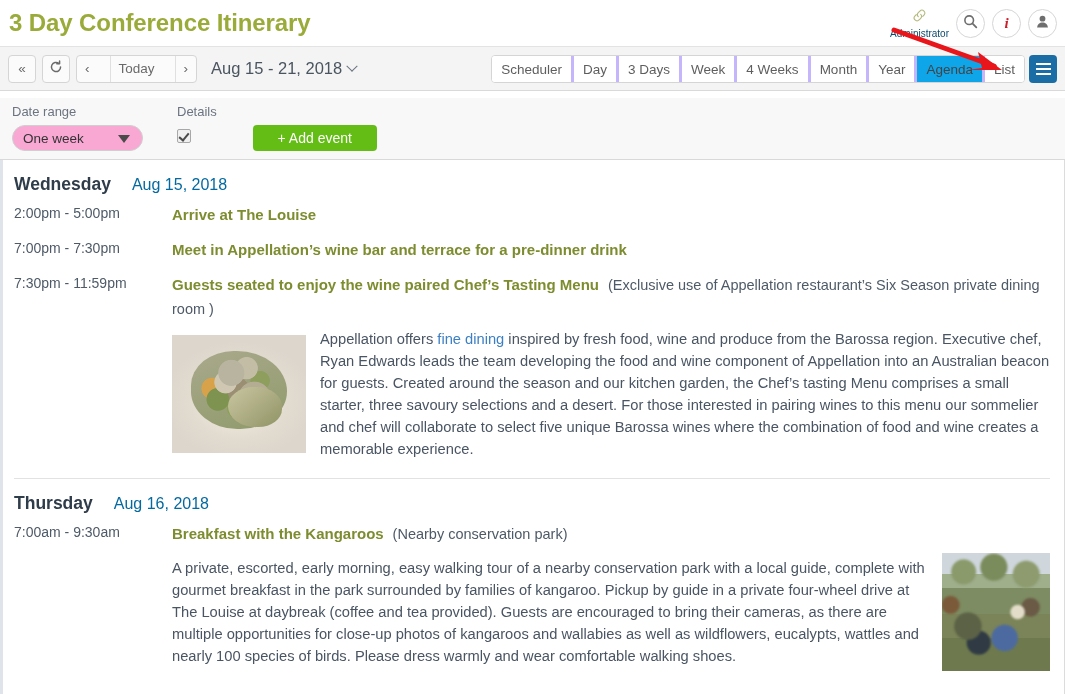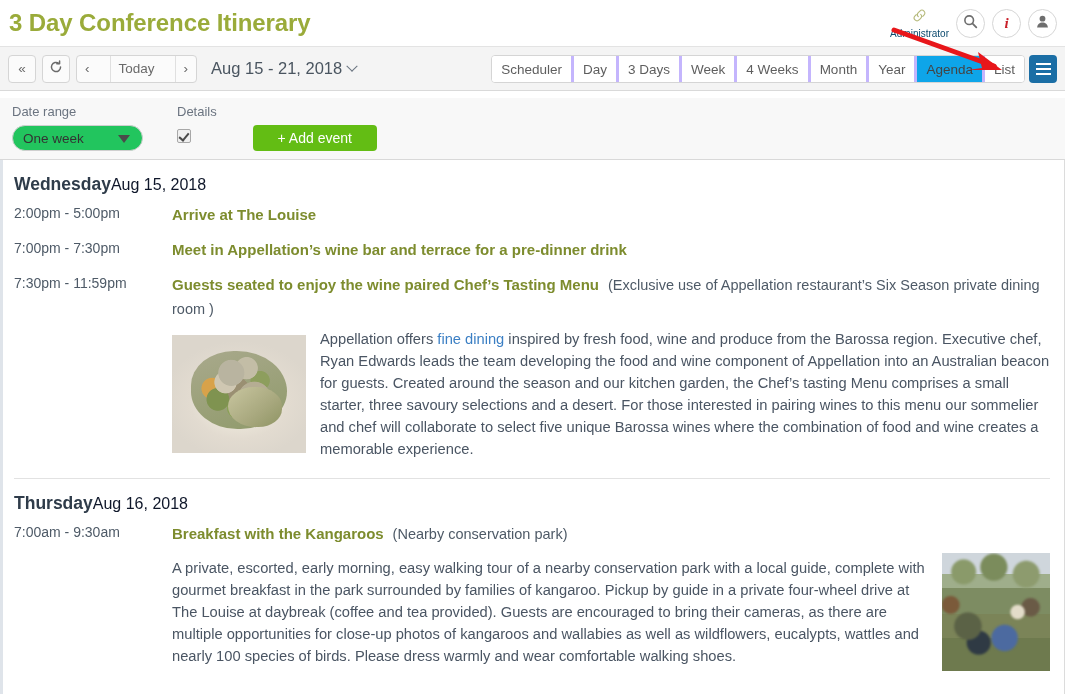--- a/index.html
+++ b/index.html
@@ -172,21 +172,21 @@
   .control-grid { display: flex; align-items: flex-start; gap: 0; }
   .ctrl-col { display: flex; flex-direction: column; }
   .ctrl-label {
     font-size: 13px;
     color: #6b7480;
     margin-bottom: 5px;
     height: 16px;
   }
   .select-box {
     width: 131px; height: 26px;
-    background: #22c55e;
+    background: #f9a8d4;
     border: 1px solid #cfcfcf;
     border-radius: 13px;
     display: flex;
     align-items: center;
     padding: 0 10px;
     font-size: 13.5px;
     color: #333;
     position: relative;
   }
   .select-caret {
@@ -234,24 +234,24 @@
     height: 541px;
     overflow: hidden;
     background: #fff;
     border-right: 1px solid #dcdcdc;
   }
   .day-block { padding: 0; }
   .day-header {
     padding: 14px 0 8px 14px;
     display: flex;
     align-items: baseline;
-    gap: 0;
+    gap: 21px;
   }
   .day-name { font-size: 17.5px; font-weight: bold; color: #2f3c4a; }
-  .day-date { font-size: 16px; color: #0f172a; }
+  .day-date { font-size: 16px; color: #0369a1; }
 
   .event-row {
     display: flex;
     padding: 0 14px 0 14px;
     align-items: flex-start;
   }
   .event-time {
     width: 158px;
     flex: 0 0 158px;
     font-size: 14px;

